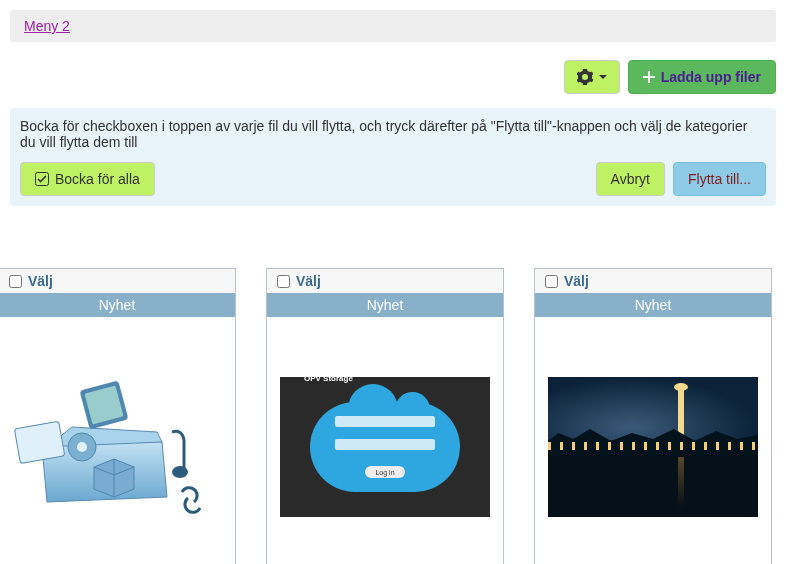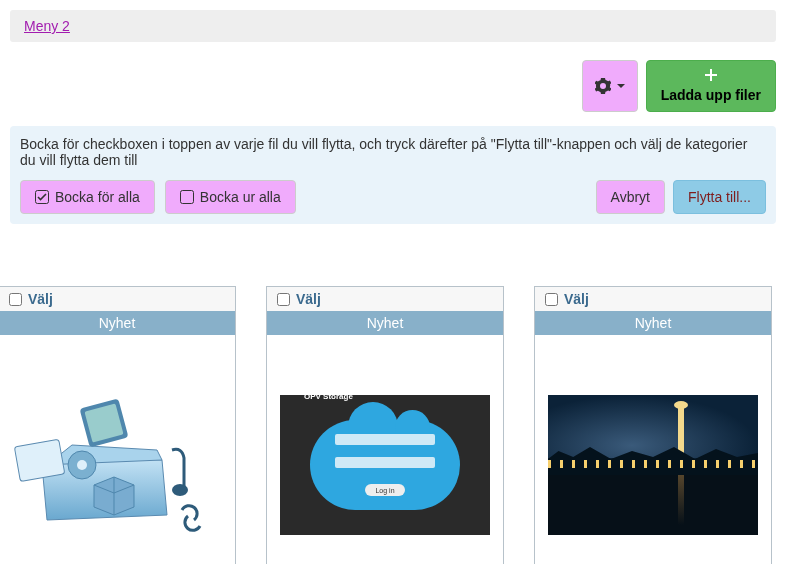--- a/index.html
+++ b/index.html
@@ -21,35 +21,34 @@
     display: flex;
     justify-content: flex-end;
     gap: 8px;
     padding: 8px 10px 14px 10px;
   }
   .btn {
     display: inline-flex;
     align-items: center;
     gap: 6px;
     border: 1px solid #ccc;
-    background: #f0abfc;
+    background: #bef264;
     padding: 8px 14px;
     border-radius: 4px;
     font-size: 14px;
     cursor: pointer;
     color: #333;
   }
   .btn svg { display: block; }
   .btn-gear { padding: 8px 12px; }
   .btn-green {
     background: #5cb85c;
     border-color: #4cae4c;
-    color: #000000;
+    color: #4c1d95;
     font-weight: bold;
-    flex-direction: column;
   }
   
   .info-box {
     background: #e9f3fa;
     margin: 0 10px 22px 10px;
     padding: 10px;
     border-radius: 4px;
     color: #333;
     font-size: 14px;
   }
@@ -244,28 +243,20 @@
     <div class="left">
       <button class="btn">
         <span>
           <svg width="14" height="14" viewBox="0 0 14 14">
               <rect x="0.5" y="0.5" width="13" height="13" rx="2" fill="none" stroke="#333"></rect>
               <path d="M3 7l2.5 2.5L11 4" fill="none" stroke="#333" stroke-width="1.6"></path>
             </svg>
         </span>
         <span>Bocka för alla</span>
       </button>
-      <button class="btn">
-        <span>
-          <svg width="14" height="14" viewBox="0 0 14 14">
-              <rect x="0.5" y="0.5" width="13" height="13" rx="2" fill="none" stroke="#333"></rect>
-            </svg>
-        </span>
-        <span>Bocka ur alla</span>
-      </button>
     </div>
     <div class="right">
       <button class="btn">
         <span>Avbryt</span>
       </button>
       <button class="btn btn-move">
         <span>Flytta till...</span>
       </button>
     </div>
   </div>

